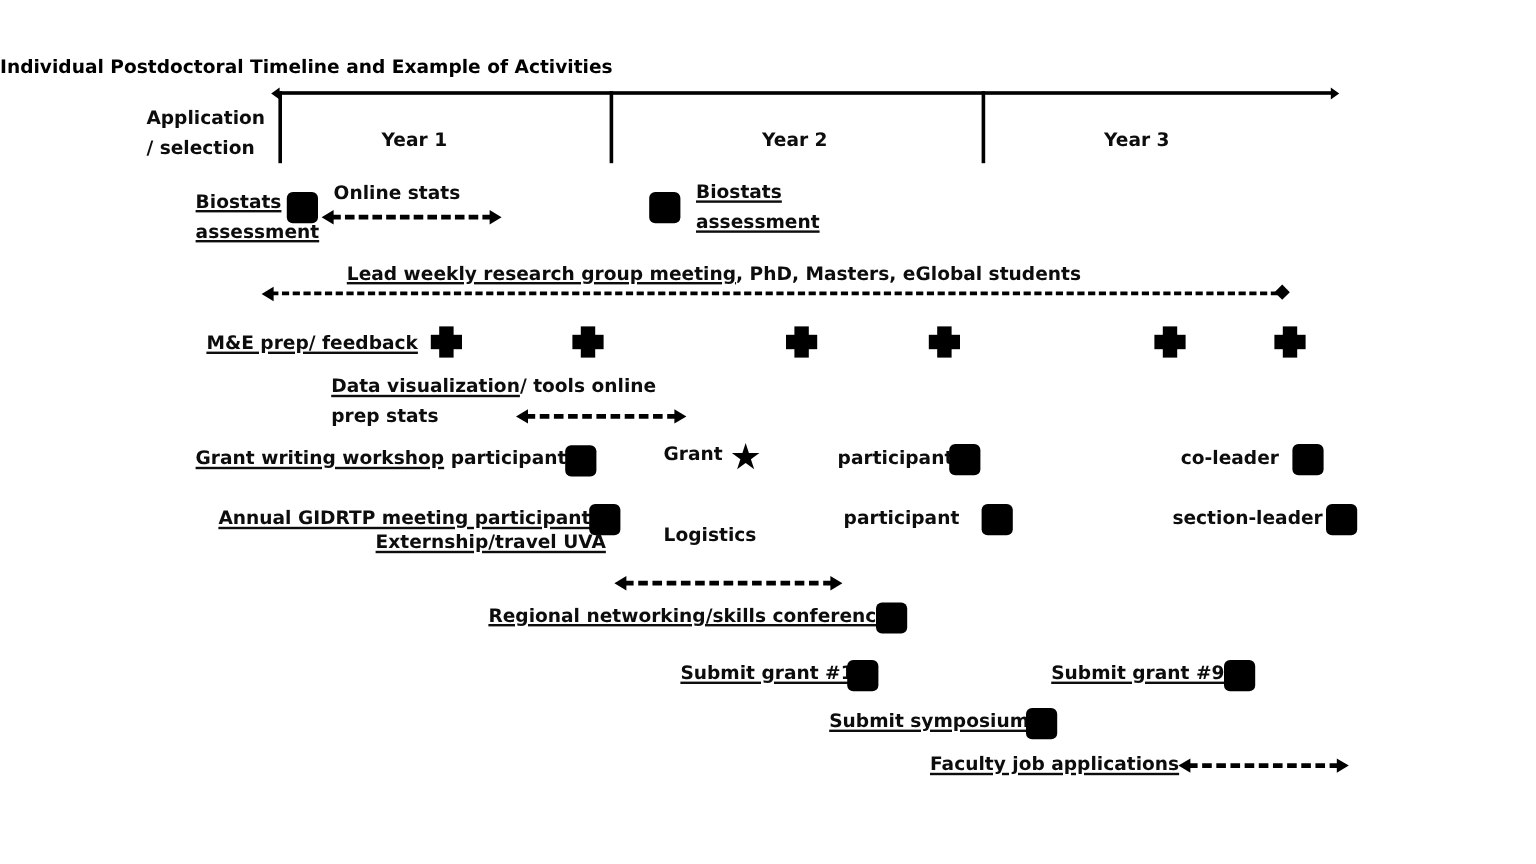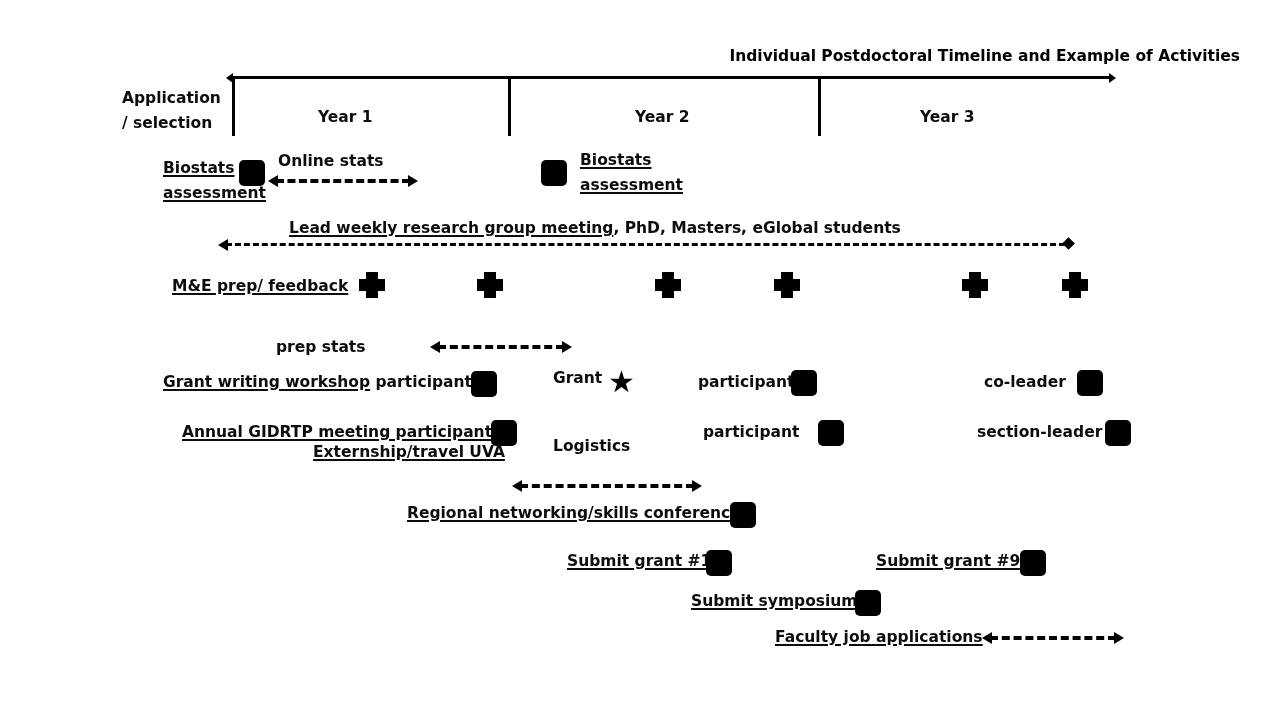--- a/index.html
+++ b/index.html
@@ -24,21 +24,21 @@
     white-space: nowrap;
     color: #0d0d0d;
   }
   .u { text-decoration: underline; text-underline-offset: 2px; text-decoration-thickness: 1.6px; }
 
   
   #title {
     position: absolute;
     left: 0; top: 47px;
     width: 1240px;
-    text-align: right;
+    text-align: left;
     font-weight: bold;
     font-size: 15.5px;
     white-space: nowrap;
   }
 
   
   .axis-line {
     position: absolute;
     background: #000;
     height: 3px;
@@ -167,20 +167,23 @@
   </div>
 
   <div class="lbl u" style="left:172px; top:278px;">M&amp;E prep/ feedback</div>
   <div class="cross" style="left:359px; top:272px;"></div>
   <div class="cross" style="left:477px; top:272px;"></div>
   <div class="cross" style="left:655px; top:272px;"></div>
   <div class="cross" style="left:774px; top:272px;"></div>
   <div class="cross" style="left:962px; top:272px;"></div>
   <div class="cross" style="left:1062px; top:272px;"></div>
 
+  <div class="lbl" style="left:276px; top:314px;">
+    <span class="u">Data visualization</span><span>/ tools online</span>
+  </div>
   <div class="lbl" style="left:276px; top:339px;">prep stats</div>
   <div class="darrow" style="left:430px; top:340px; width:142px;">
     <span class="ah l"></span>
       <span class="stem"></span>
       <span class="ah r"></span>
   </div>
 
   <div class="lbl" style="left:163px; top:374px;">
     <span class="u">Grant writing workshop</span><span> participant</span>
   </div>

